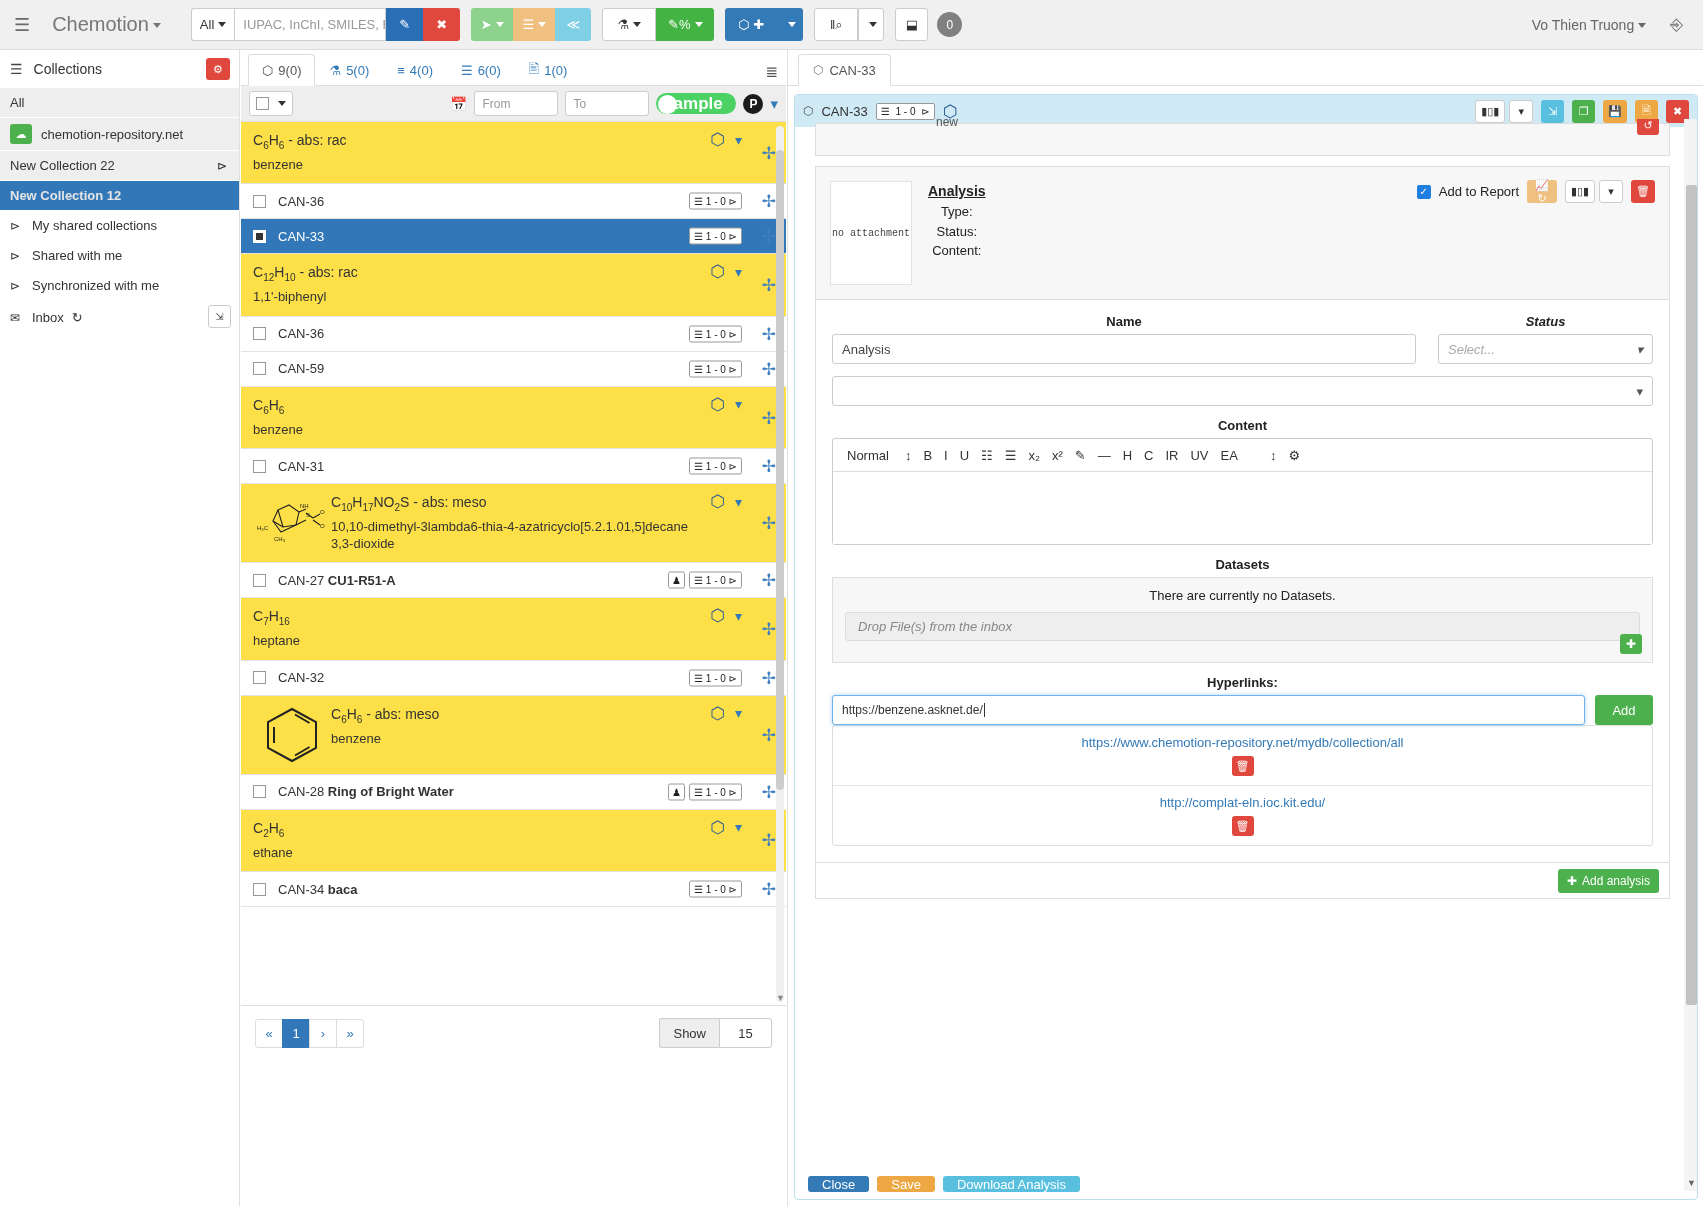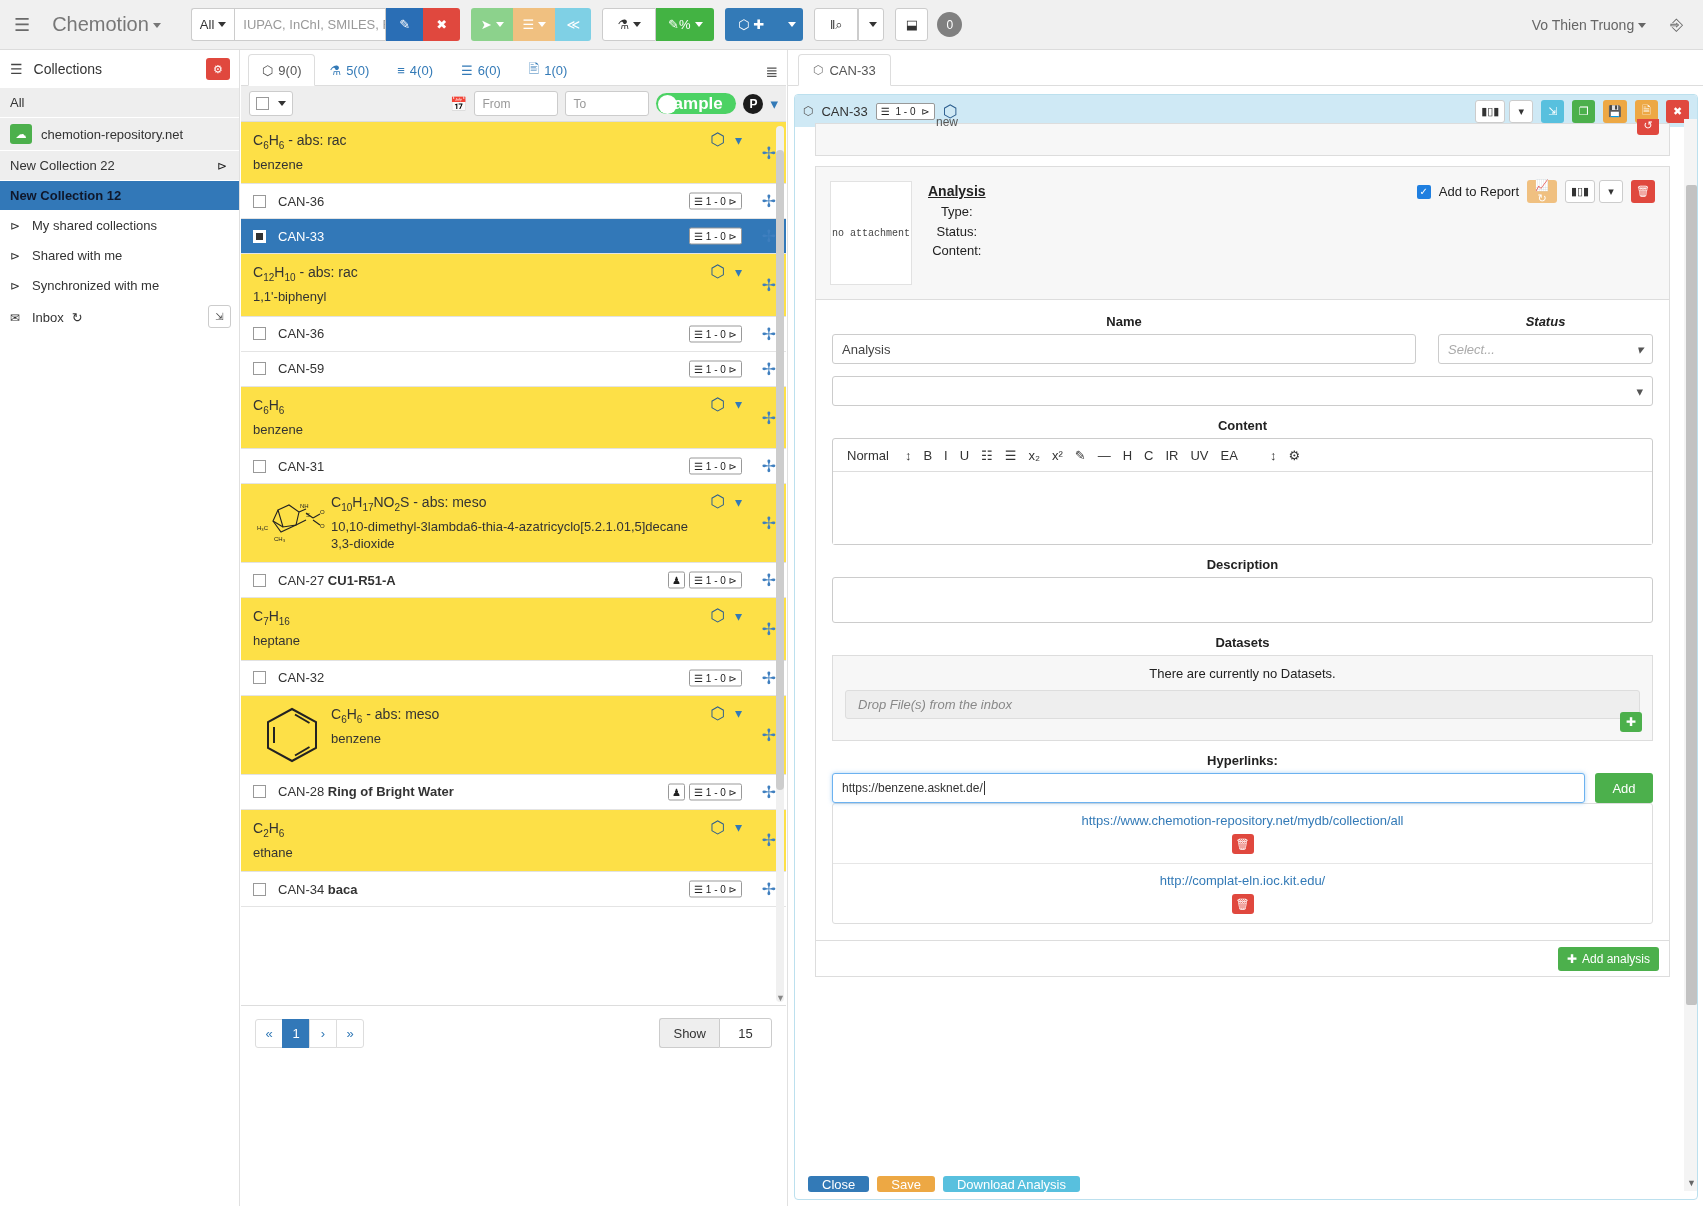--- a/index.html
+++ b/index.html
@@ -75,21 +75,21 @@
     position: absolute; right: 9px; top: 8px; width: 24px; height: 22px;
     background: #e0483e; border-radius: 3px; color: #fff;
     display:flex; align-items:center; justify-content:center; font-size: 11px; cursor:pointer;
   }
   .side-item {
     height: 30px; display: flex; align-items: center; padding: 0 10px;
     font-size: 13px; color: #333; cursor: pointer; position: relative;
     border-bottom: 1px solid #fff;
   }
   .side-item.grey { background: #eeeeee; }
-  .side-item.active { background: #3278b8; color: #0f172a; font-weight: bold; }
+  .side-item.active { background: #3278b8; color: #e5e5e5; font-weight: bold; }
   .side-item .sh { position:absolute; right: 12px; font-size: 12px; color: #222; }
   .side-item .licon { width: 22px; font-size: 12px; color: #333; display:inline-block; }
   .cloud-badge {
     width: 22px; height: 20px; background: #4cb04c; border-radius: 3px;
     display:inline-flex; align-items:center; justify-content:center; margin-right: 9px;
     color: #fff; font-size: 11px;
   }
   .side-item.tall { height: 33px; }
   .inbox-row { height: 34px; }
   .expand-btn {
@@ -785,24 +785,20 @@
                     <span class="itm">IR</span>
                     <span class="itm">UV</span>
                     <span class="itm">EA</span>
                     <span class="itm" style="margin-left: 20px;">↕</span>
                     <span class="itm">⚙</span>
                   </div>
                 <div class="editor-body"></div>
               </div>
             </div>
 
-            <div class="mt12">
-              <div class="flabel">Description</div>
-              <div class="textarea-box"></div>
-            </div>
 
             <div class="mt12">
               <div class="flabel">Datasets</div>
               <div class="ds-box">
                 <div class="ds-none">There are currently no Datasets.</div>
                 <div class="ds-drop">Drop File(s) from the inbox</div>
                 <div class="ds-plus">✚</div>
               </div>
             </div>
 

